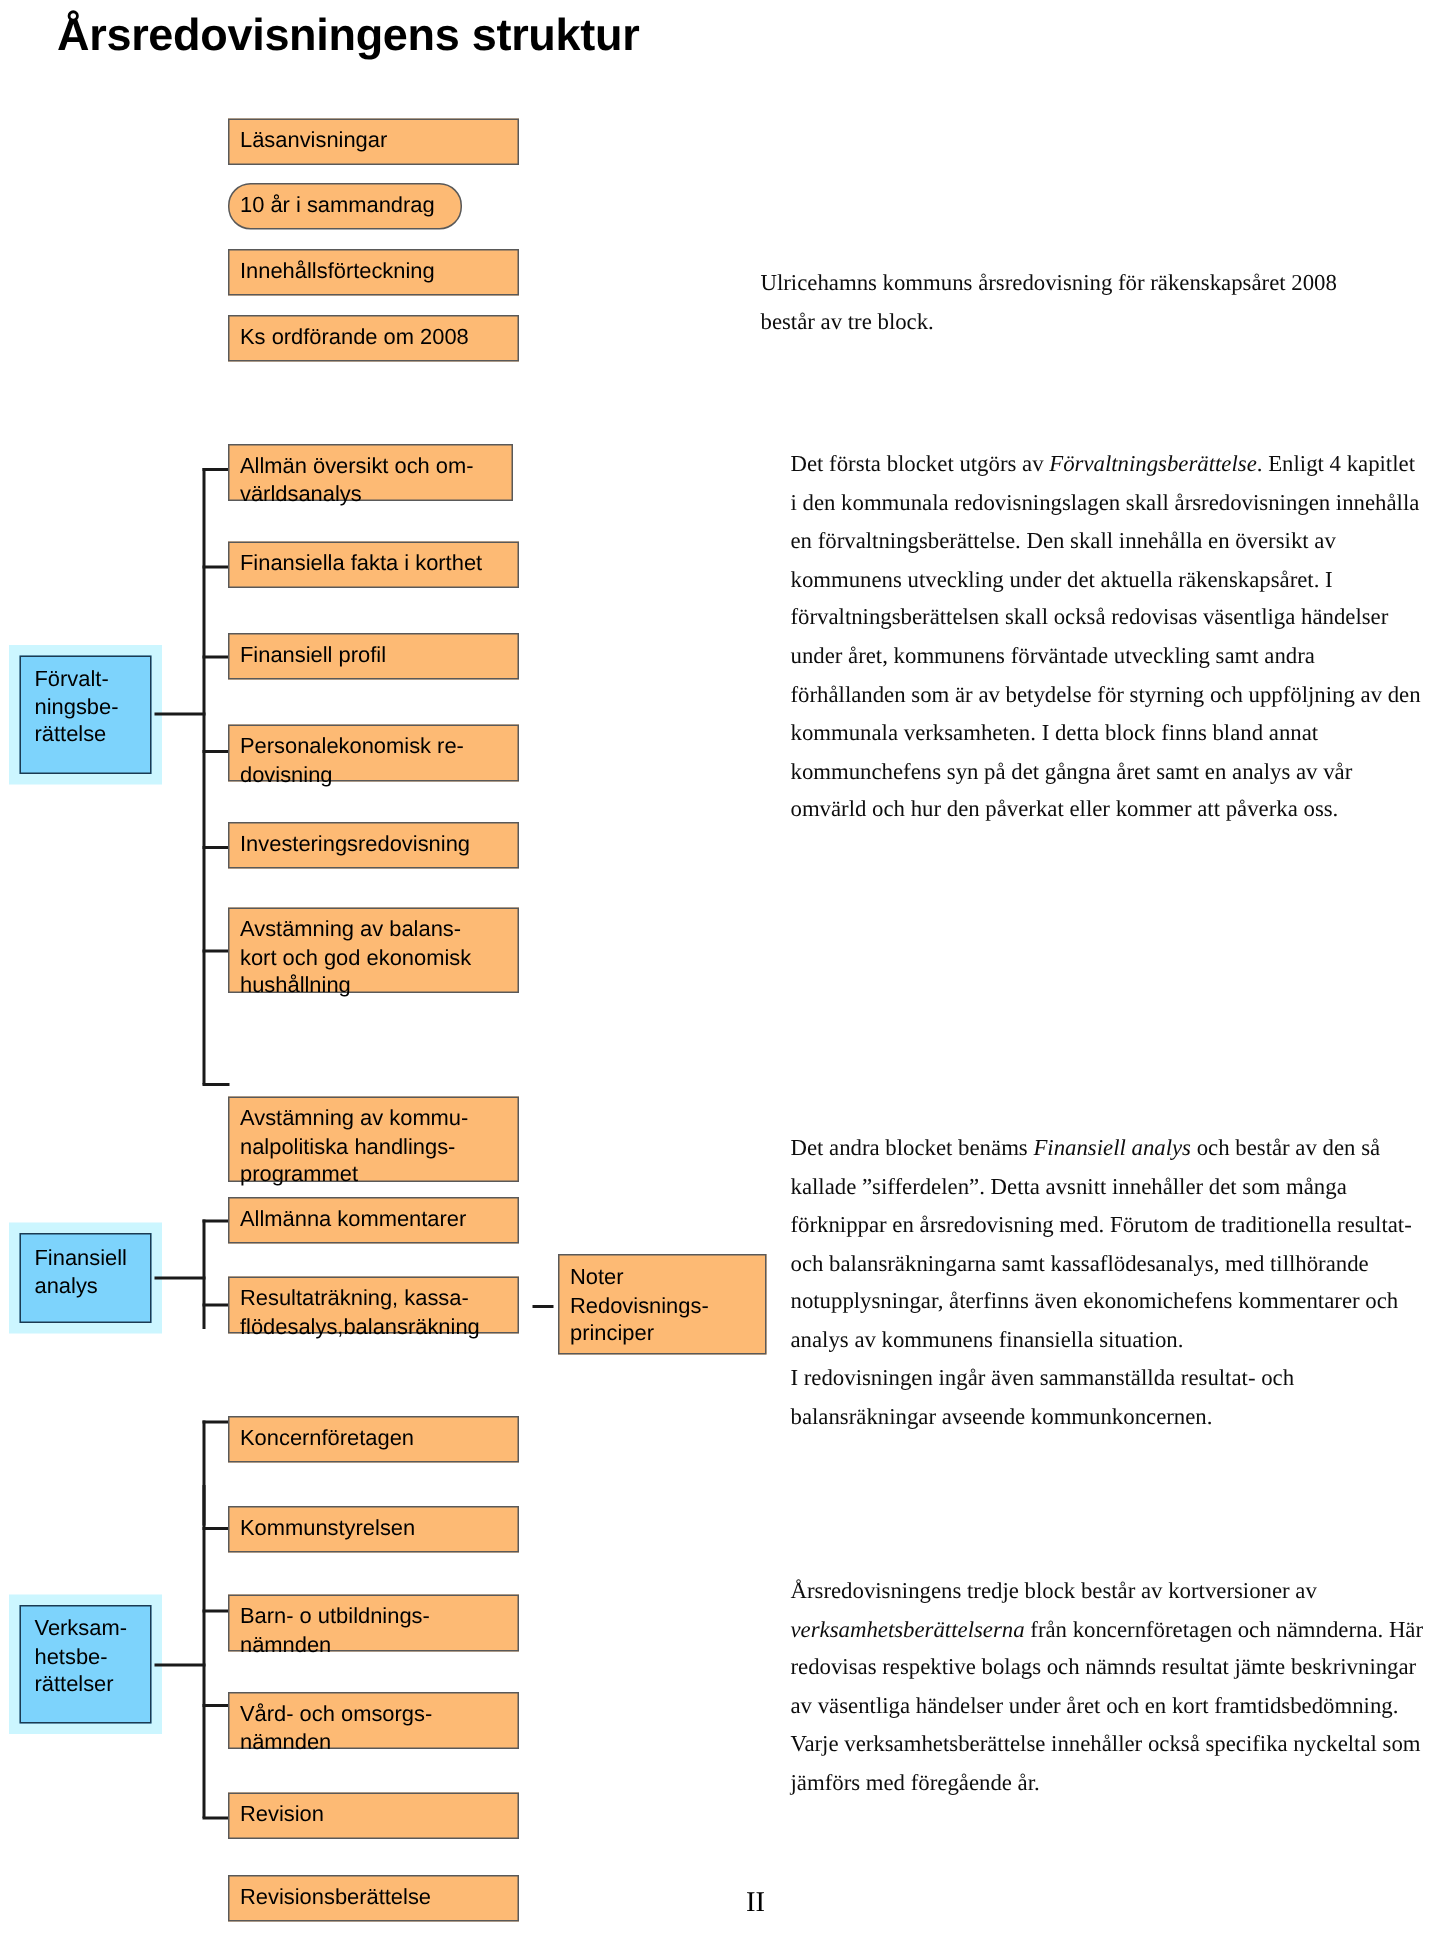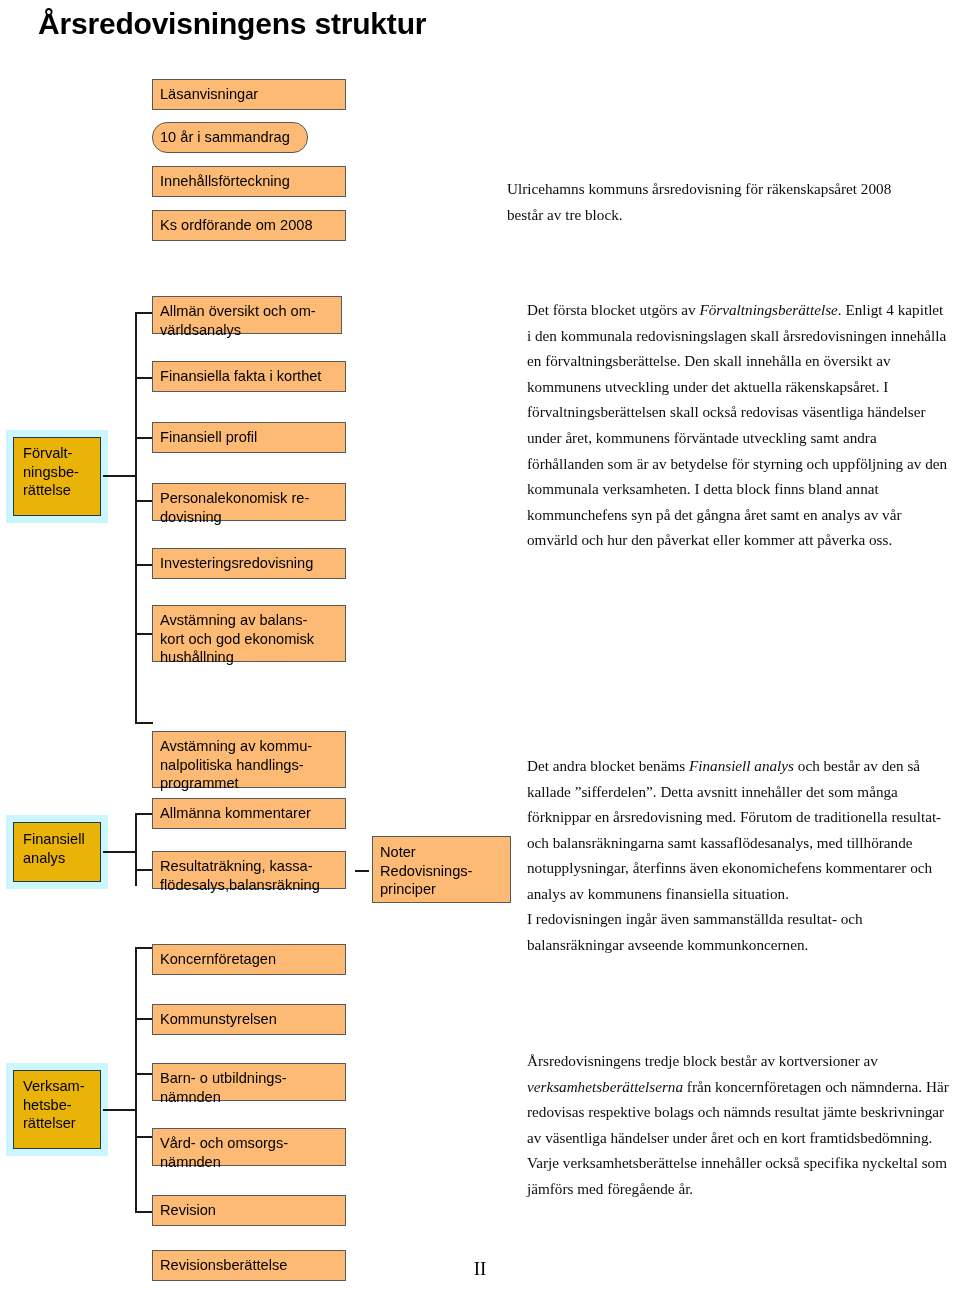--- a/index.html
+++ b/index.html
@@ -44,21 +44,21 @@
     background: #fdba74;
     font-family: "Liberation Sans", sans-serif;
     font-size: 14.6px;
     line-height: 18.6px;
     color: #000000;
     padding: 5px 0 4px 7px;
     display: block;
   }
 
   .node.cyan {
-    background: #eab308;
+    background: #7dd3fc;
     border: 1.6px solid #1b3a52;
     box-shadow: 0 0 0 7px #ccf6ff;
     padding-left: 9px;
   }
 
   
   .ln {
     position: absolute;
     background: #1a1a1a;
   }
@@ -75,21 +75,21 @@
     text-align: left;
   }
   .bodytext i { font-style: italic; }
 
   
   .folio {
     position: absolute;
     font-family: "Liberation Serif", serif;
     font-size: 19px;
     color: #000;
-    text-align: center;
+    text-align: right;
   }
 </style>
 </head>
 <body>
 
 <div class="page">
 
   <div class="page-title">Årsredovisningens struktur</div>
 
   <div class="node" style="left:152px; top:79px; width:194px; height:31px;">Läsanvisningar</div>

